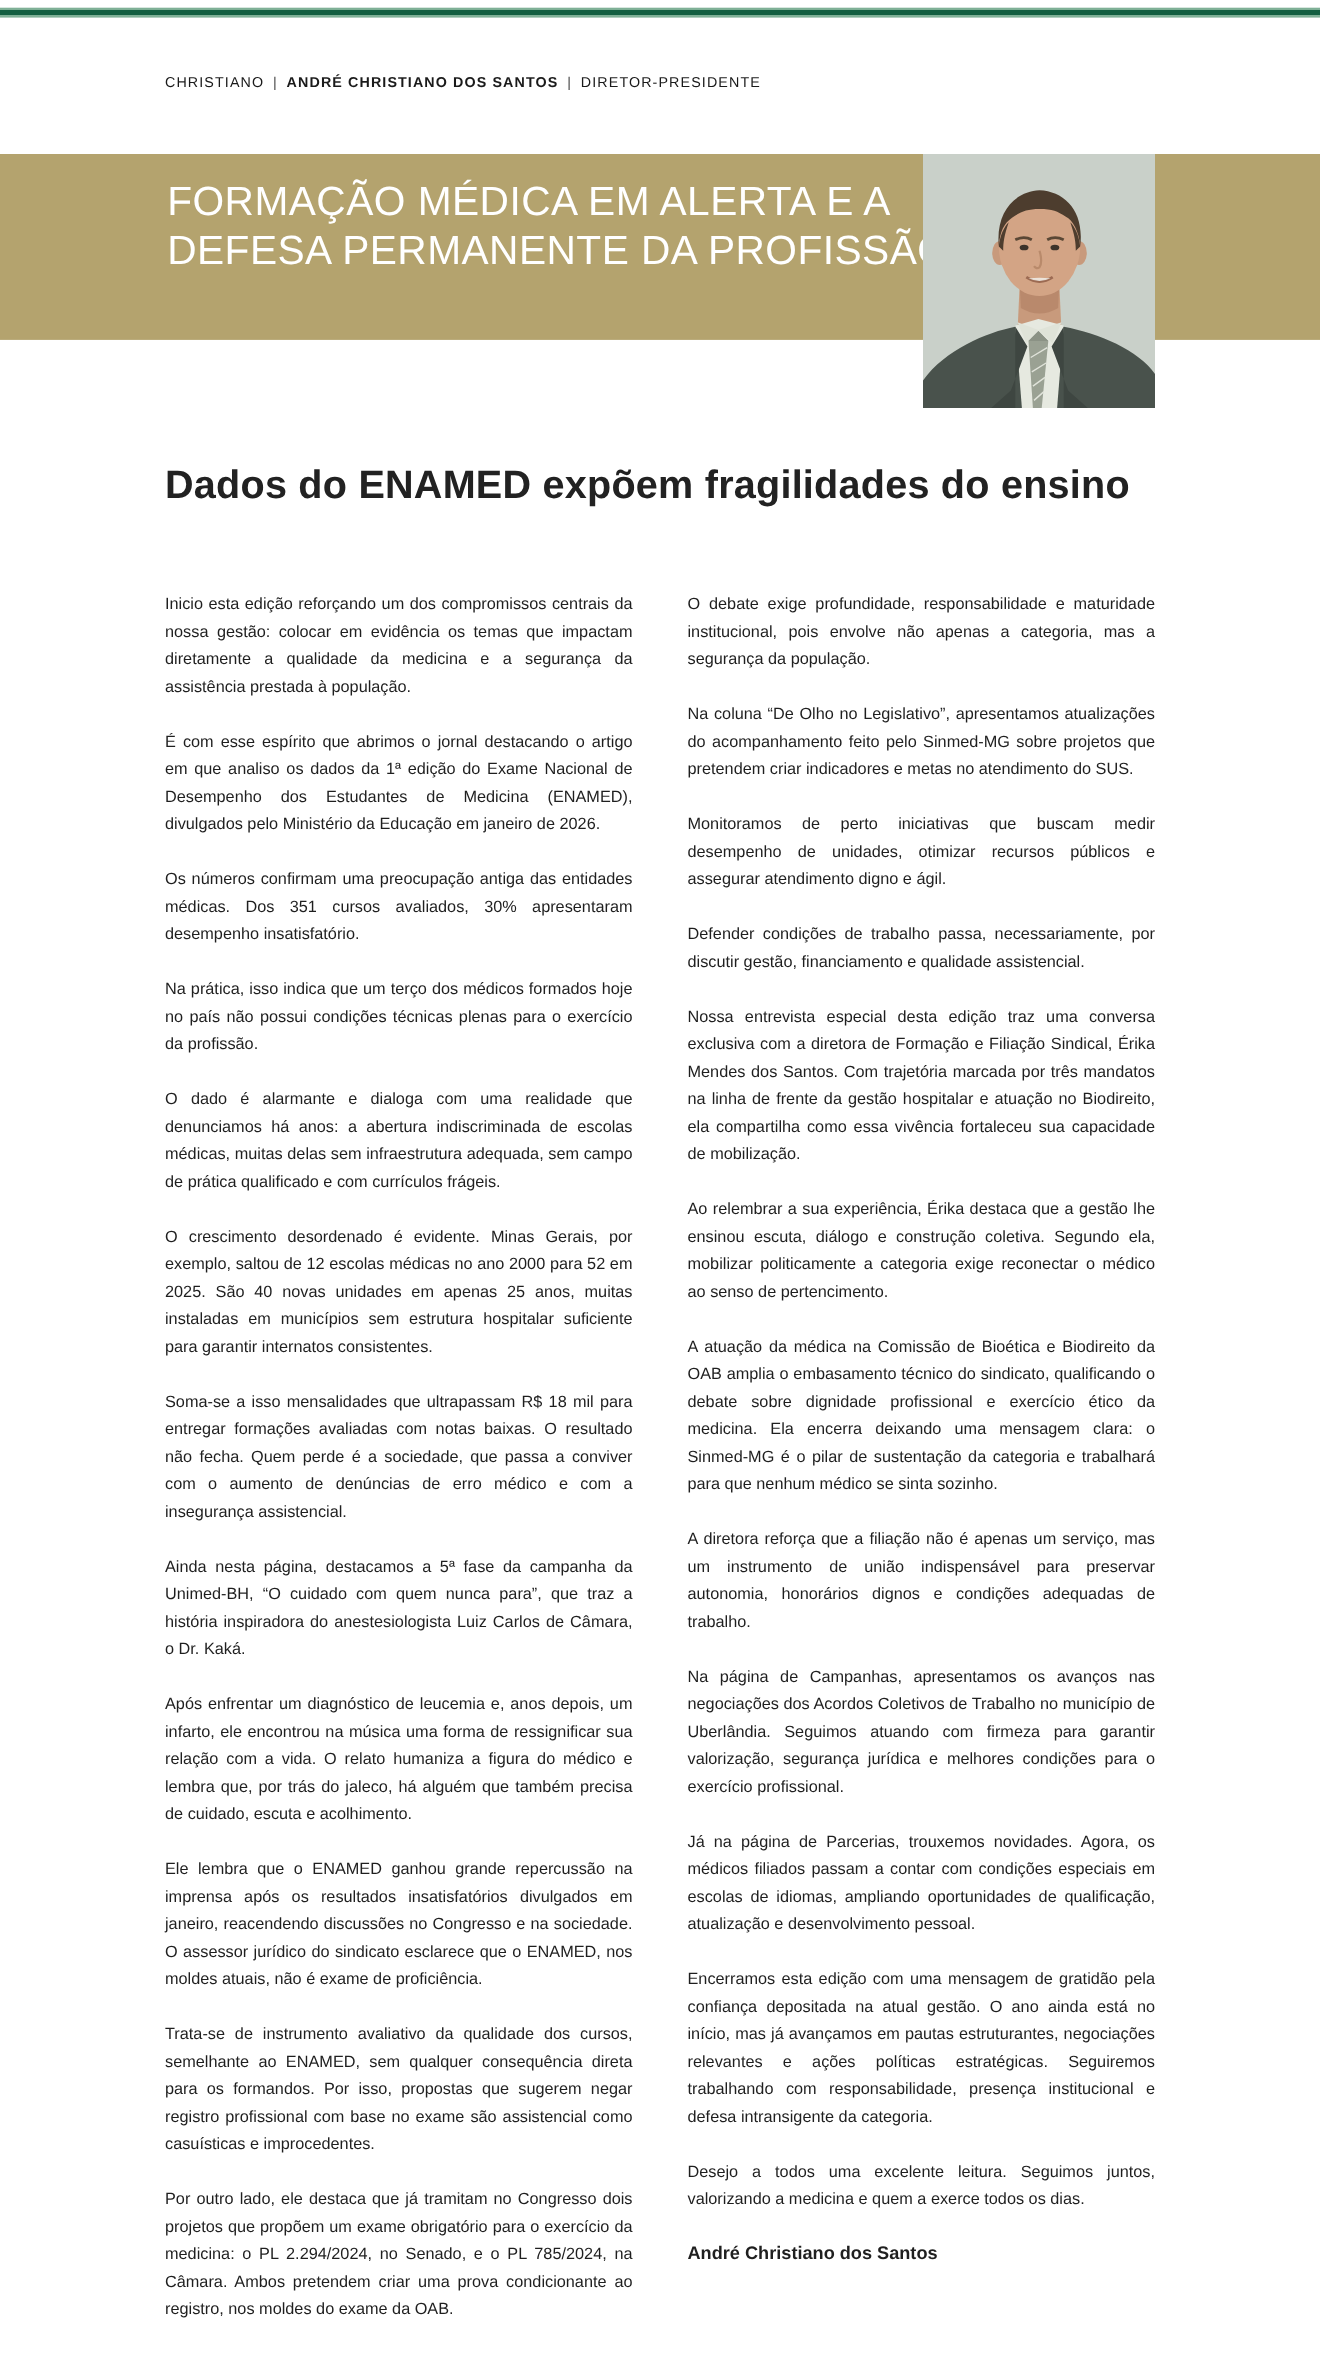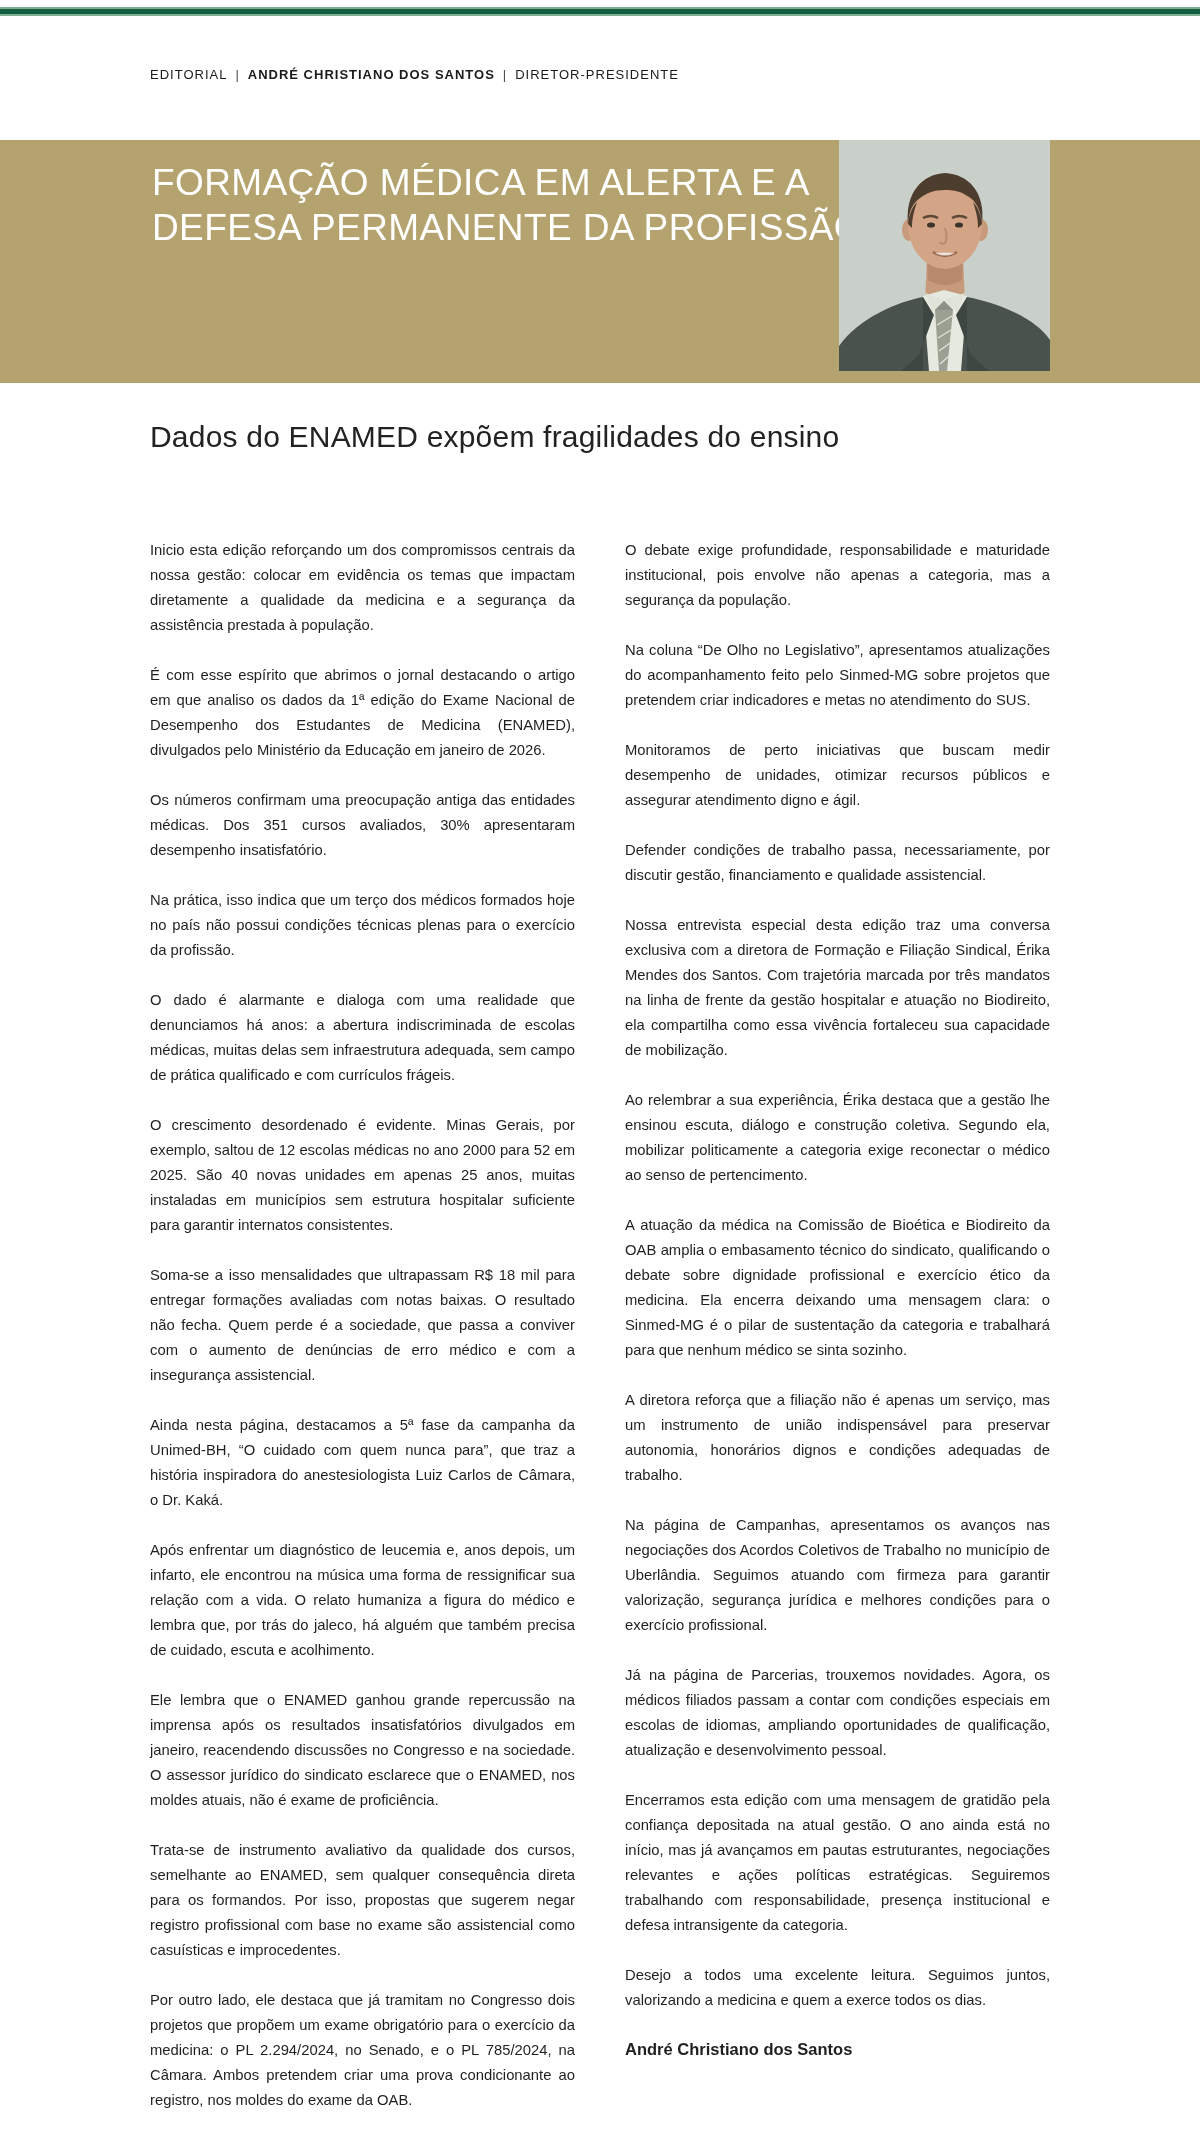--- a/index.html
+++ b/index.html
@@ -16,33 +16,33 @@
     position:absolute;top:7px;left:0;width:1200px;height:9px;
     background:linear-gradient(to bottom,#7fb096 0 2px,#135f41 2px 7px,#7fb096 7px 9px);
   }
   .eyebrow{
     position:absolute;top:67px;left:150px;
     font-size:13px;letter-spacing:1px;color:#1a1a1a;white-space:nowrap;
   }
   .eyebrow .sep{margin:0 8px;color:#4a4a4a;font-weight:300;}
   .eyebrow .author{font-weight:bold;}
   .banner{
-    position:absolute;top:140px;left:0;width:1200px;height:243px;
+    position:absolute;top:140px;left:0;width:1200px;height:169px;
     background:#b4a36e;
   }
   .banner-title{
     position:absolute;left:152px;top:20px;
     color:#ffffff;font-size:37px;line-height:45px;font-weight:300;letter-spacing:0.4px;
   }
   .photo{
     position:absolute;left:839px;top:0;width:211px;height:231px;overflow:hidden;
   }
   .subtitle{
     position:absolute;top:420px;left:150px;
-    font-size:30px;font-weight:400;color:#222222;letter-spacing:0.2px;
+    font-size:36px;font-weight:700;color:#222222;letter-spacing:0.2px;
   }
   .columns{
     position:absolute;top:538px;left:150px;width:900px;
     display:flex;gap:50px;
   }
   .col{
     width:425px;flex:0 0 425px;
     font-size:14.8px;line-height:25px;text-align:justify;color:#1f1f1f;
   }
   .col p{margin:0 0 25px 0;}
@@ -51,21 +51,21 @@
   }
 </style>
 </head>
 <body>
 
 <div class="page">
 
   <div class="top-bar"></div>
 
   <div class="eyebrow">
-    <span>EDITORIAL</span><span class="sep">|</span><span class="author">ANDRÉ CHRISTIANO DOS SANTOS</span><span class="sep">|</span><span>DIRETOR-PRESIDENTE</span>
+    <span>CHRISTIANO</span><span class="sep">|</span><span class="author">ANDRÉ CHRISTIANO DOS SANTOS</span><span class="sep">|</span><span>DIRETOR-PRESIDENTE</span>
   </div>
 
   <div class="banner">
     <div class="banner-title">
       <div>FORMAÇÃO MÉDICA EM ALERTA E A</div>
       <div>DEFESA PERMANENTE DA PROFISSÃO</div>
     </div>
     <div class="photo">
       <svg width="211" height="231" viewBox="0 0 211 231" xmlns="http://www.w3.org/2000/svg">
         <rect x="0" y="0" width="211" height="231" fill="#ccd3cc"></rect>

